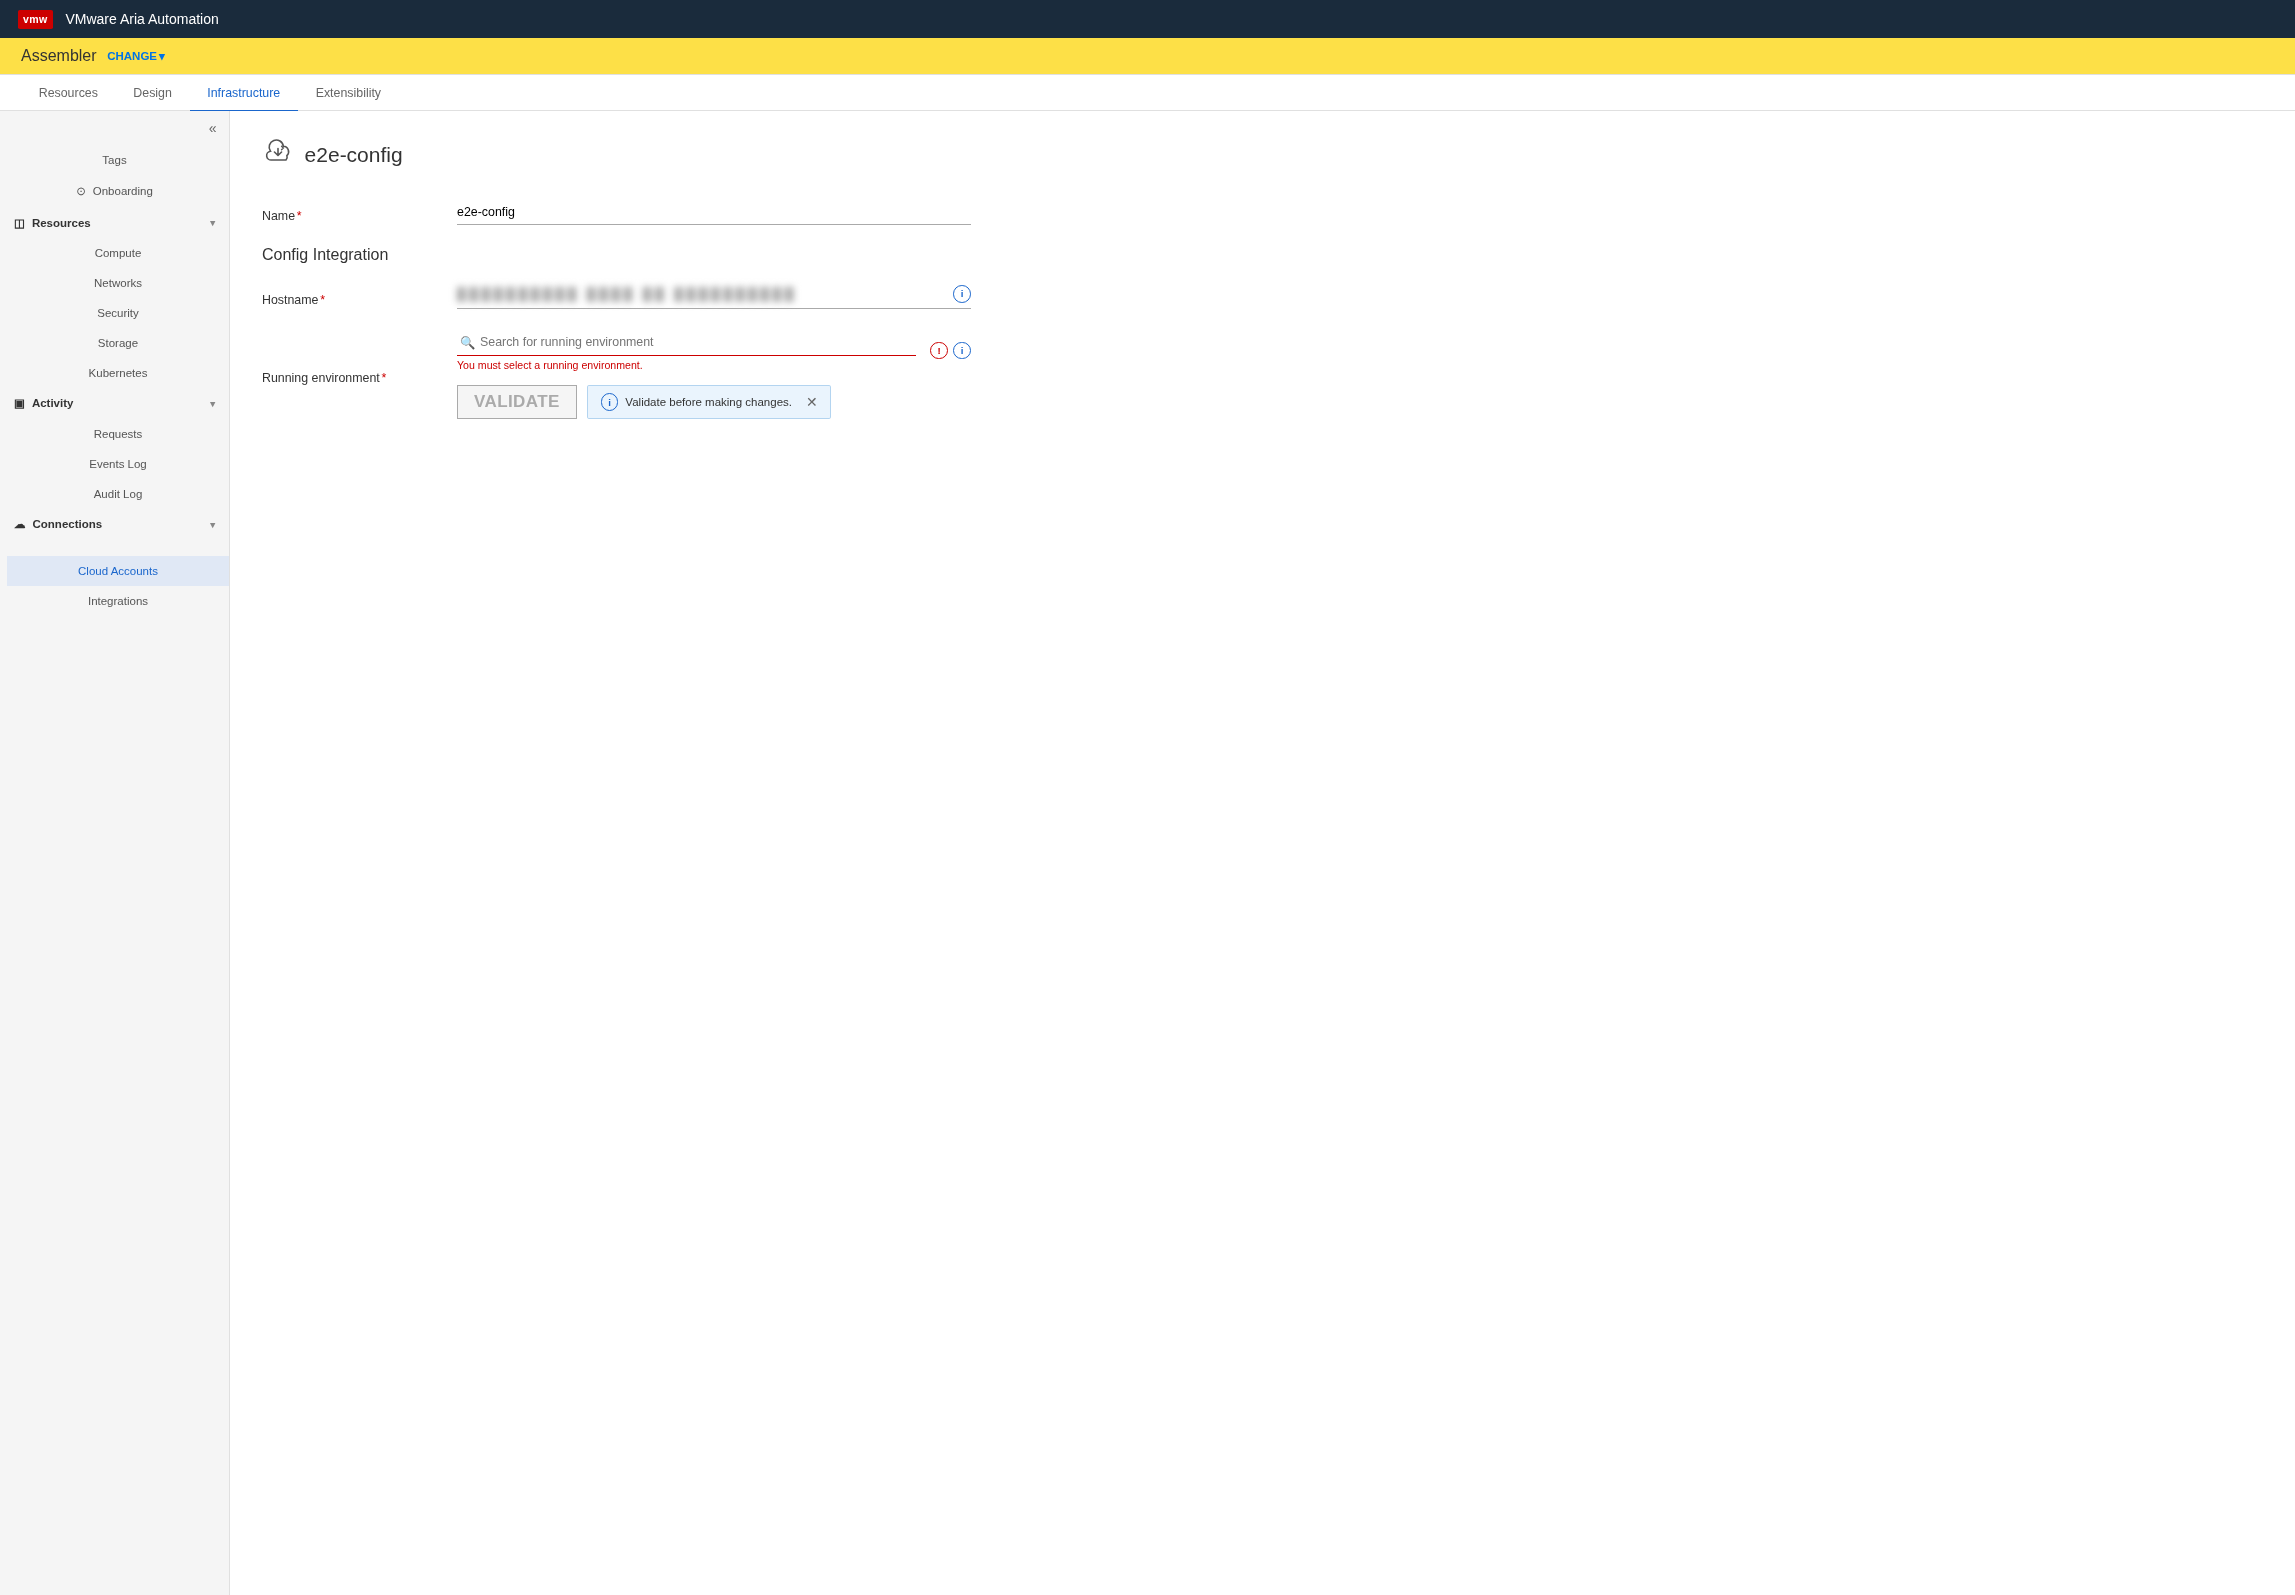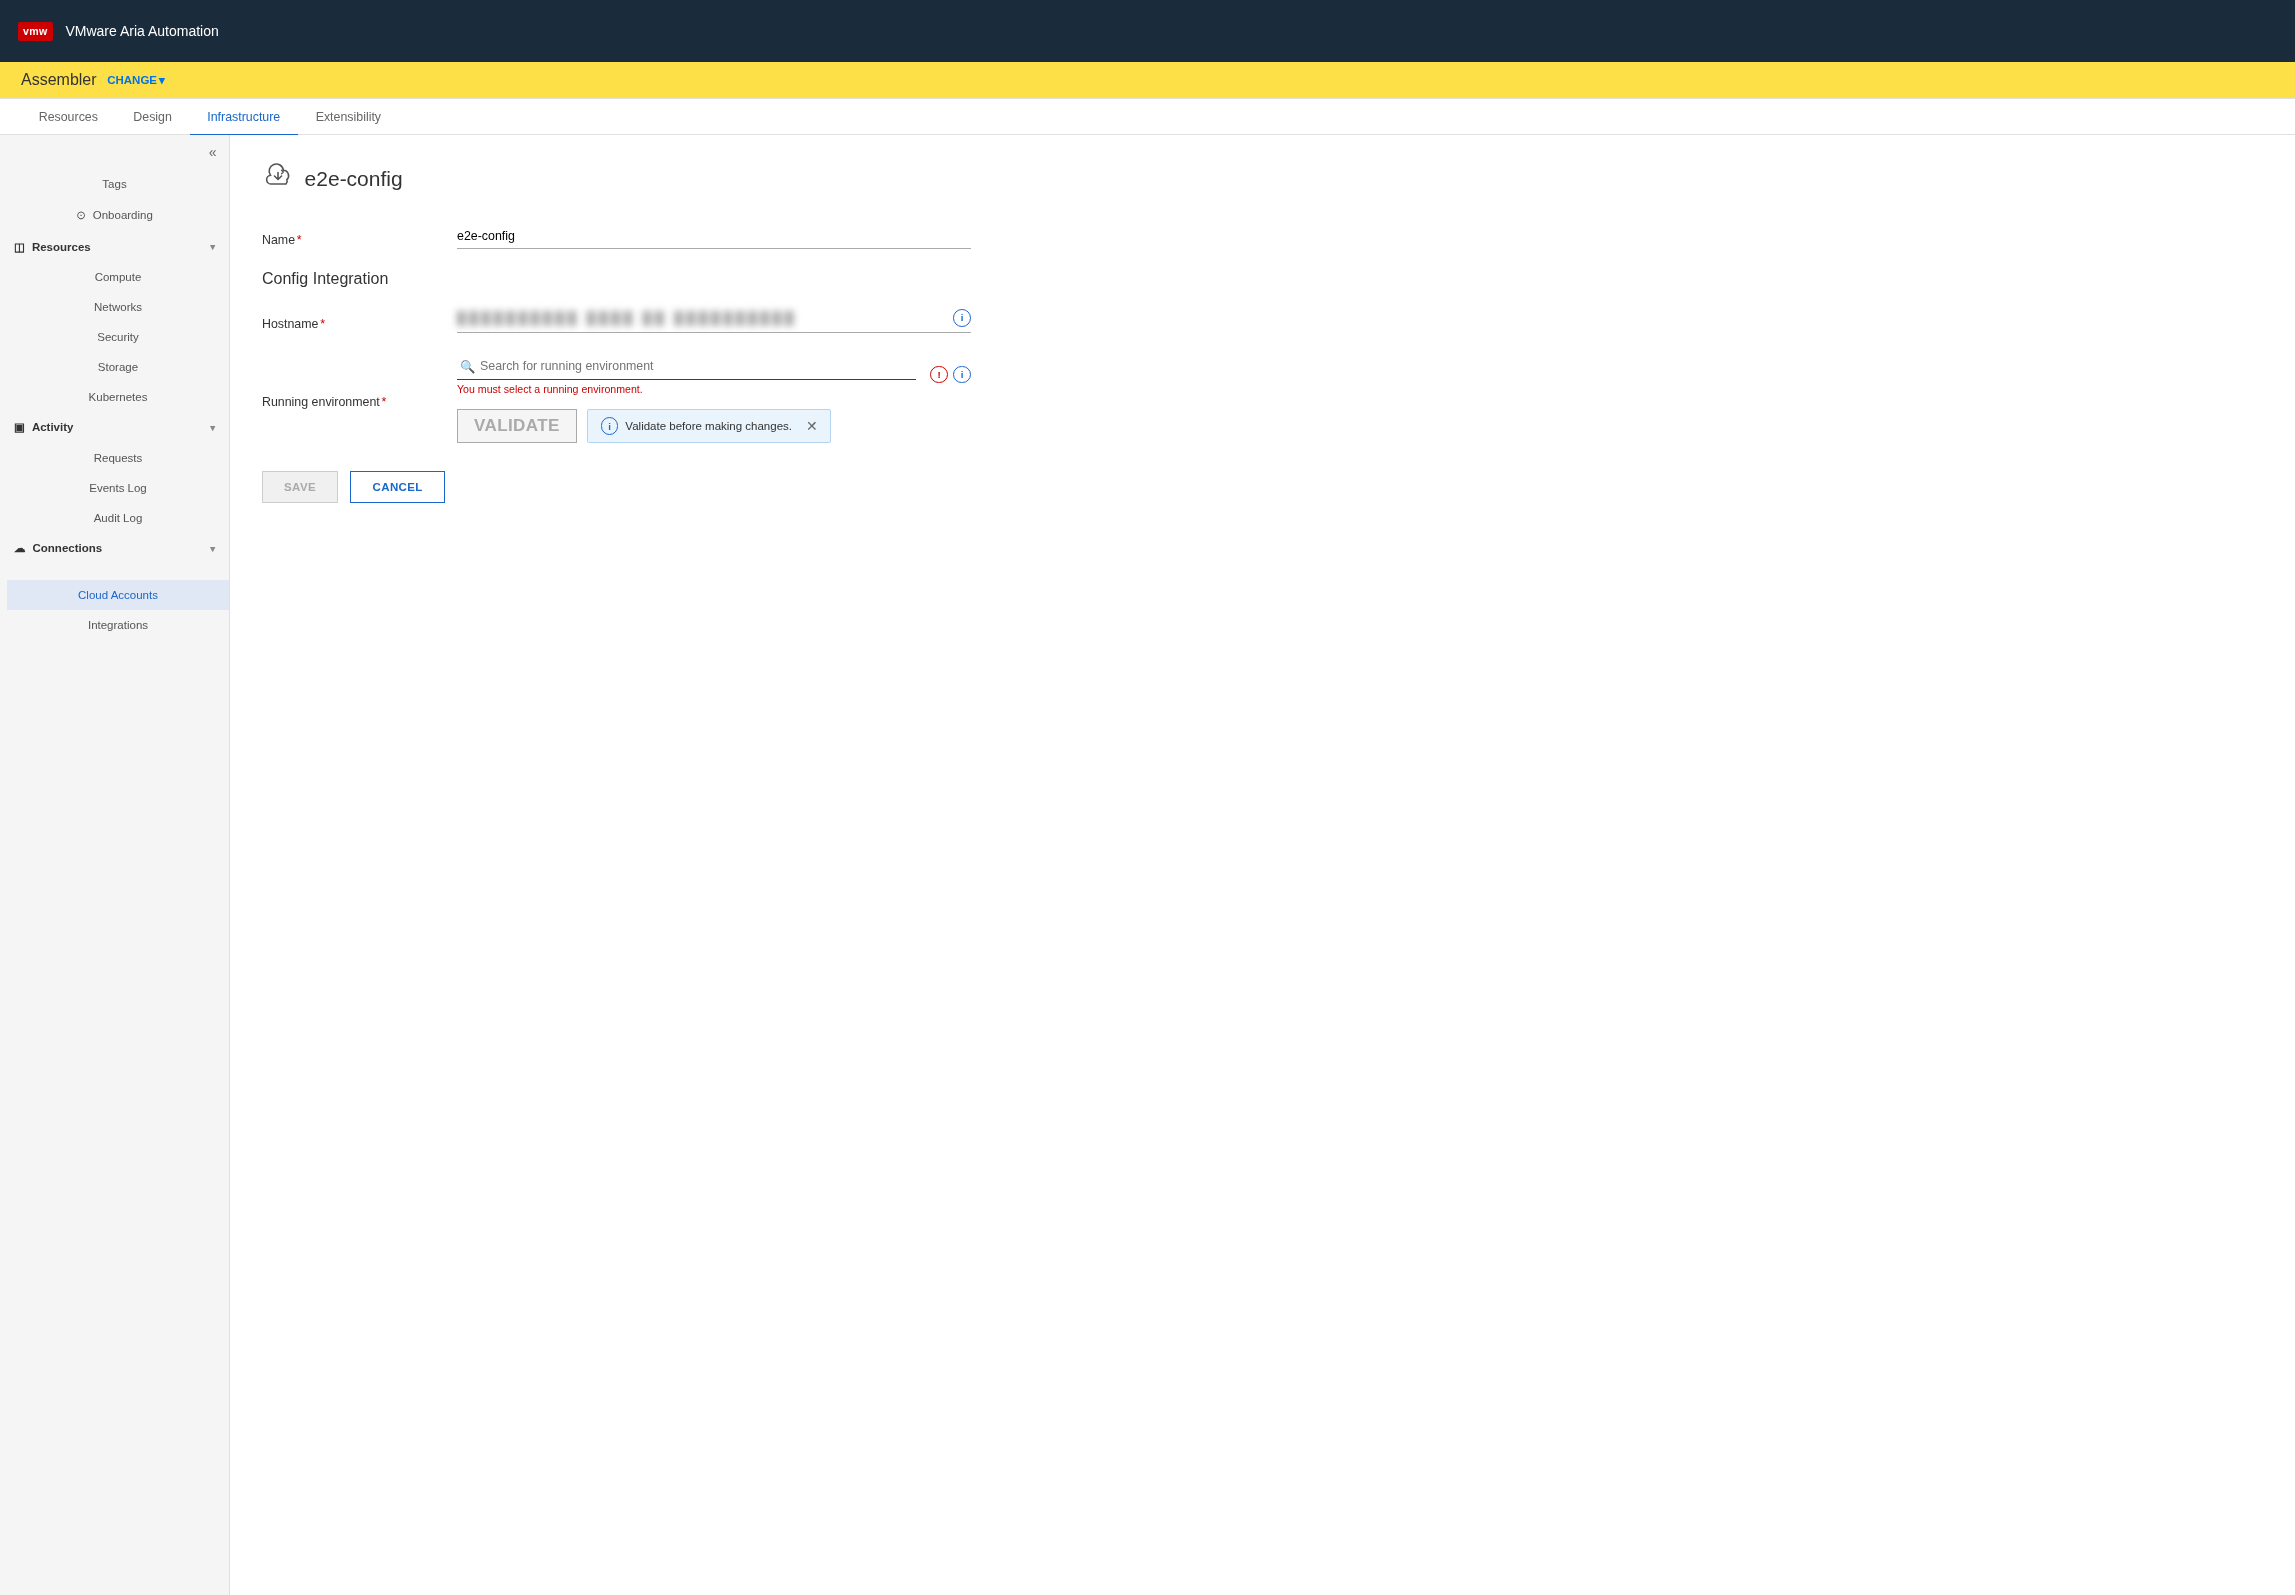--- a/index.html
+++ b/index.html
@@ -4,21 +4,21 @@
   <style>
     * { box-sizing: border-box; margin: 0; padding: 0; }
     body { font-family: 'Helvetica Neue', Arial, sans-serif; font-size: 12.4px; color: #333; background: #f5f5f5; }
 
     
     .topbar {
       background: #1a2b3c;
       display: flex;
       align-items: center;
       padding: 0 17.7px;
-      height: 62px;
+      height: 38px;
     }
     .topbar-logo {
       background: #c00;
       color: white;
       font-weight: bold;
       font-size: 10.6px;
       padding: 3.5px 5.3px;
       border-radius: 1.8px;
       margin-right: 12.4px;
       letter-spacing: 0.4px;
@@ -513,20 +513,16 @@
           <button class="validate-btn">VALIDATE</button>
           <div class="validate-message">
             <span class="info-icon">i</span>
             <span>Validate before making changes.</span>
             <button class="close-btn">✕</button>
           </div>
         </div>
       </div>
     </div>
 
-    <div class="button-row">
-      <button class="save-btn">SAVE</button>
-      <button class="cancel-btn">CANCEL</button>
-    </div>
 
   </div>
 </div>
 
 
 </body></html>

